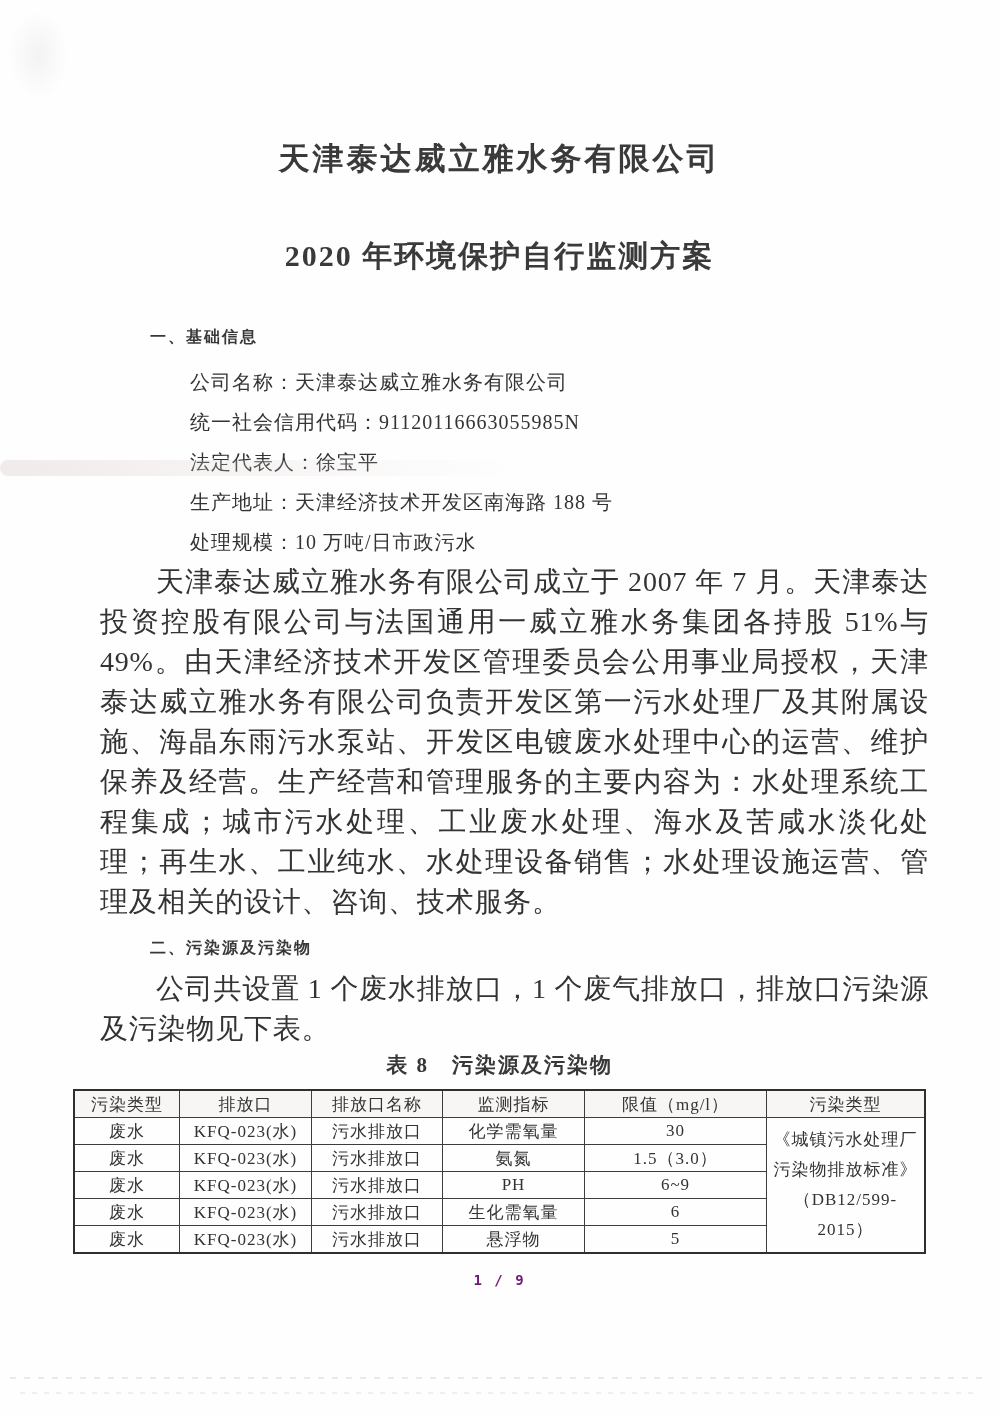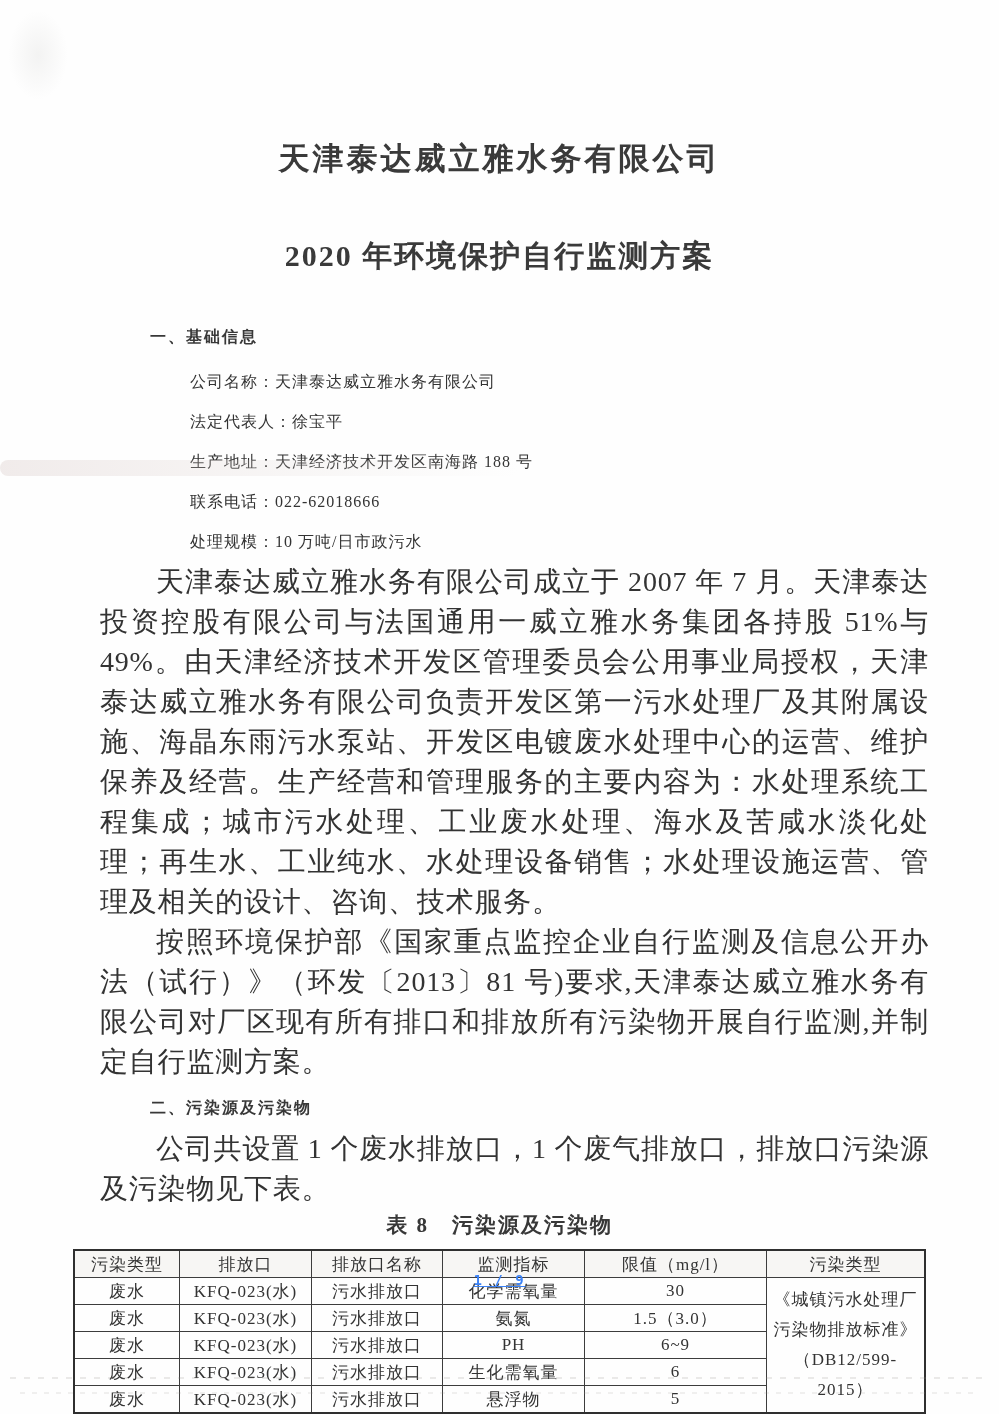--- a/index.html
+++ b/index.html
@@ -62,21 +62,21 @@
     font-weight: bold;
     letter-spacing: 2px;
     color: #383838;
   }
   .info-list {
     margin: 14px 0 0 190px;
   }
   .info-line {
     height: 40px;
     line-height: 40px;
-    font-size: 16px;
+    font-size: 20px;
     letter-spacing: 1px;
   }
   .body-para {
     margin: 0 70px 0 100px;
     font-size: 28px;
     line-height: 40px;
     text-align: justify;
     text-indent: 2em;
     letter-spacing: 0.8px;
   }
@@ -119,51 +119,49 @@
   .standard-cell span { display: block; }
   .page-footer {
     position: absolute;
     top: 1272px;
     left: 0; right: 0;
     text-align: center;
     font-family: "DejaVu Sans Mono", "Liberation Mono", monospace;
     font-size: 14px;
     font-weight: bold;
     letter-spacing: 2px;
-    color: #3b82f6;
-    text-decoration: underline;
+    color: #701a75;
   }
 </style>
 </head>
 <body>
 
 <div class="page">
 
   <div class="scan-band band-top-left"></div>
   <div class="scan-band band-mid"></div>
   <div class="scan-band band-bottom-1"></div>
   <div class="scan-band band-bottom-2"></div>
 
   <div class="doc-title">天津泰达威立雅水务有限公司</div>
 
   <div class="doc-subtitle">2020 年环境保护自行监测方案</div>
 
   <div class="sec-heading">一、基础信息</div>
 
   <div class="info-list">
     <div class="info-line"><span>公司名称：</span><span>天津泰达威立雅水务有限公司</span></div>
+    <div class="info-line"><span>统一社会信用代码：</span><span>91120116663055985N</span></div>
     <div class="info-line"><span>法定代表人：</span><span>徐宝平</span></div>
     <div class="info-line"><span>生产地址：</span><span>天津经济技术开发区南海路 188 号</span></div>
-    <div class="info-line"><span>联系电话：</span><span>022-62018666</span></div>
     <div class="info-line"><span>处理规模：</span><span>10 万吨/日市政污水</span></div>
   </div>
 
   <div class="body-para">天津泰达威立雅水务有限公司成立于 2007 年 7 月。天津泰达投资控股有限公司与法国通用一威立雅水务集团各持股 51%与 49%。由天津经济技术开发区管理委员会公用事业局授权，天津泰达威立雅水务有限公司负责开发区第一污水处理厂及其附属设施、海晶东雨污水泵站、开发区电镀废水处理中心的运营、维护保养及经营。生产经营和管理服务的主要内容为：水处理系统工程集成；城市污水处理、工业废水处理、海水及苦咸水淡化处理；再生水、工业纯水、水处理设备销售；水处理设施运营、管理及相关的设计、咨询、技术服务。</div>
 
-  <div class="body-para">按照环境保护部《国家重点监控企业自行监测及信息公开办法（试行）》（环发〔2013〕81 号)要求,天津泰达威立雅水务有限公司对厂区现有所有排口和排放所有污染物开展自行监测,并制定自行监测方案。</div>
 
   <div class="sec-heading sec2-heading">二、污染源及污染物</div>
 
   <div class="body-para intro-para">公司共设置 1 个废水排放口，1 个废气排放口，排放口污染源及污染物见下表。</div>
 
   <div class="table-caption">表 8　污染源及污染物</div>
 
   <table class="pollute-table">
     <thead>
       <tr>

